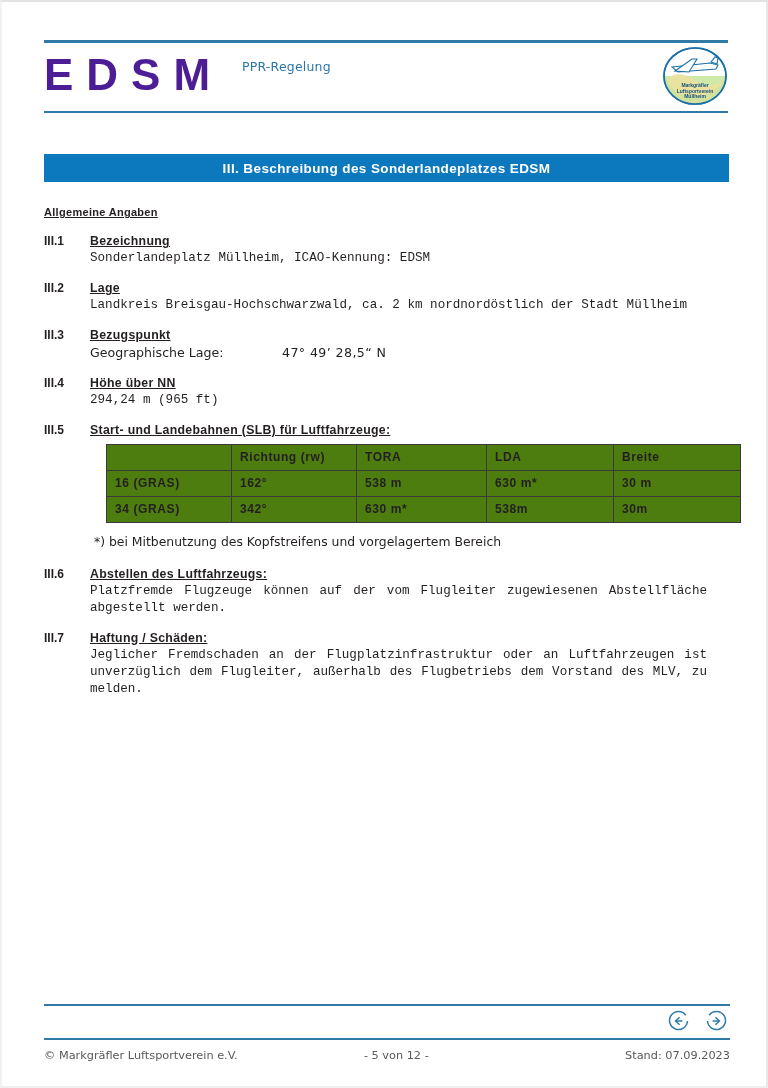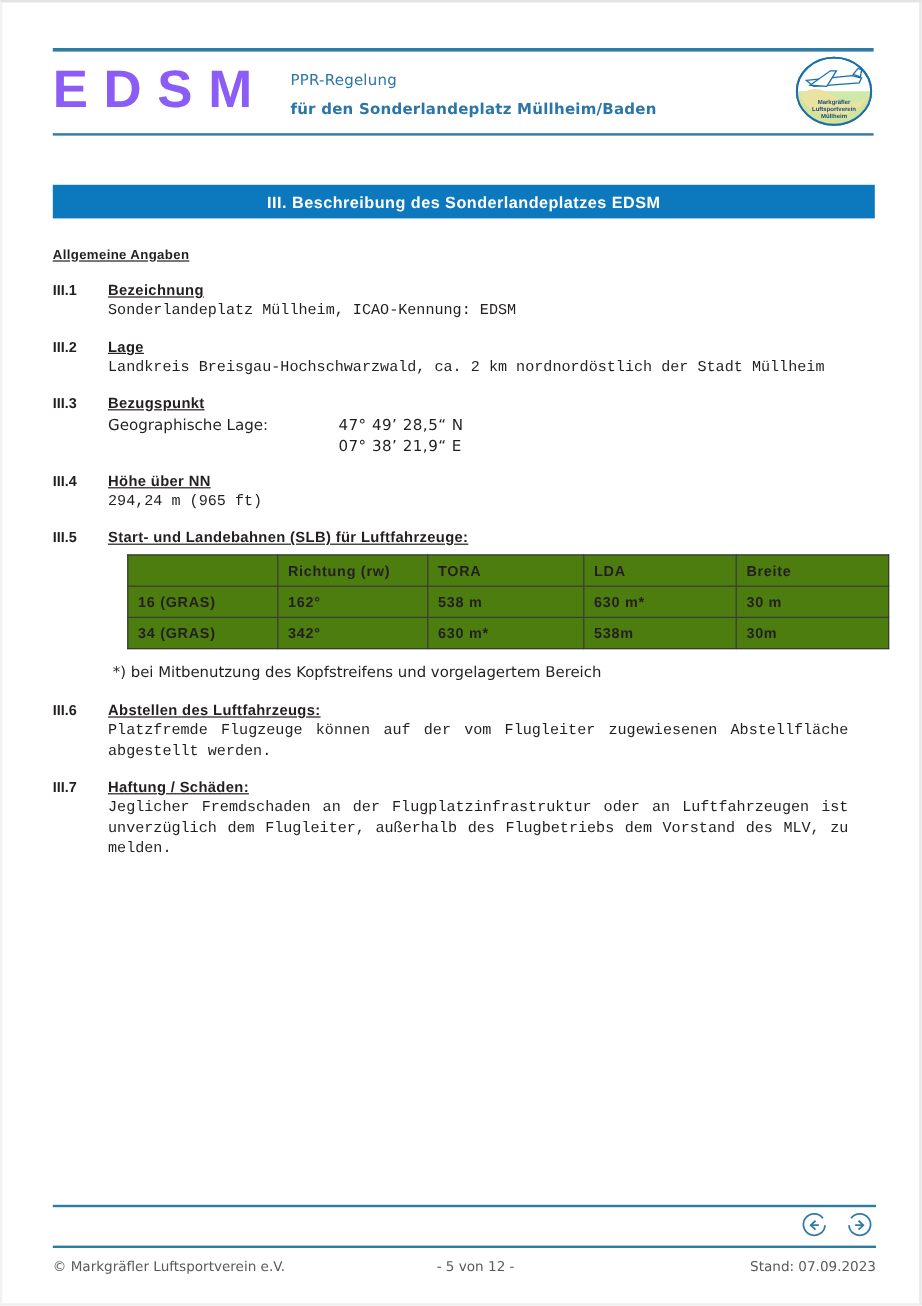--- a/index.html
+++ b/index.html
@@ -47,21 +47,21 @@
     position: relative;
     height: 68px;
   }
   .edsm {
     position: absolute;
     left: 0;
     top: 6px;
     font-size: 44px;
     font-weight: bold;
     letter-spacing: 13px;
-    color: #8b5cf6;
+    color: #4c1d95;
     font-family: "Liberation Sans", sans-serif;
     line-height: 52px;
   }
   .header-sub {
     position: absolute;
     left: 198px;
     top: 12px;
     color: #2b76a6;
     font-family: "DejaVu Sans", sans-serif;
   }
@@ -234,21 +234,20 @@
 <body>
 
 <div class="page">
 
   <div class="header">
     <div class="rule"></div>
     <div class="header-body">
       <div class="edsm">EDSM</div>
       <div class="header-sub">
         <div class="line1">PPR-Regelung</div>
-        <div class="line2">für den Sonderlandeplatz Müllheim/Baden</div>
       </div>
       <div class="logo">
         <svg width="66" height="62" viewBox="0 0 66 62">
           <ellipse cx="33" cy="31" rx="31" ry="28" fill="#ffffff" stroke="#1b6fa8" stroke-width="1.6"></ellipse>
           <path d="M2.5 31 A31 28 0 0 0 63.5 31 Z" fill="#cfe9a8"></path>
           <path d="M4 36 C14 24, 26 30, 36 37 C46 44, 56 40, 62 34 L62 40 A31 28 0 0 1 33 59 A31 28 0 0 1 5 41 Z" fill="#e9e2a0"></path>
           <path d="M3 39 A31 28 0 0 0 33 59 A31 28 0 0 0 63 39 L63 31 A31 28 0 0 1 3 31 Z" fill="#bfe39b" opacity="0.55"></path>
           <g fill="#ffffff" stroke="#1b6fa8" stroke-width="1.1">
             <path d="M10 22 L48 18 L56 20 L54 24 L16 27 Z"></path>
             <path d="M13 26 L30 14 L35 14 L27 27 Z"></path>
@@ -287,24 +286,20 @@
     </div>
 
     
     <div class="item">
       <span class="item-num">III.3</span>
       <div class="item-title">Bezugspunkt</div>
       <div class="coord-grid">
         <div class="coord-row">
           <span class="coord-label">Geographische Lage:</span>
           <span class="coord-val">47°  49’  28,5“ N</span>
-        </div>
-        <div class="coord-row">
-          <span class="coord-label"></span>
-          <span class="coord-val">07°  38’  21,9“ E</span>
         </div>
       </div>
     </div>
 
     
     <div class="item">
       <span class="item-num">III.4</span>
       <div class="item-title">Höhe über NN</div>
       <div class="item-body">294,24 m (965 ft)</div>
     </div>

